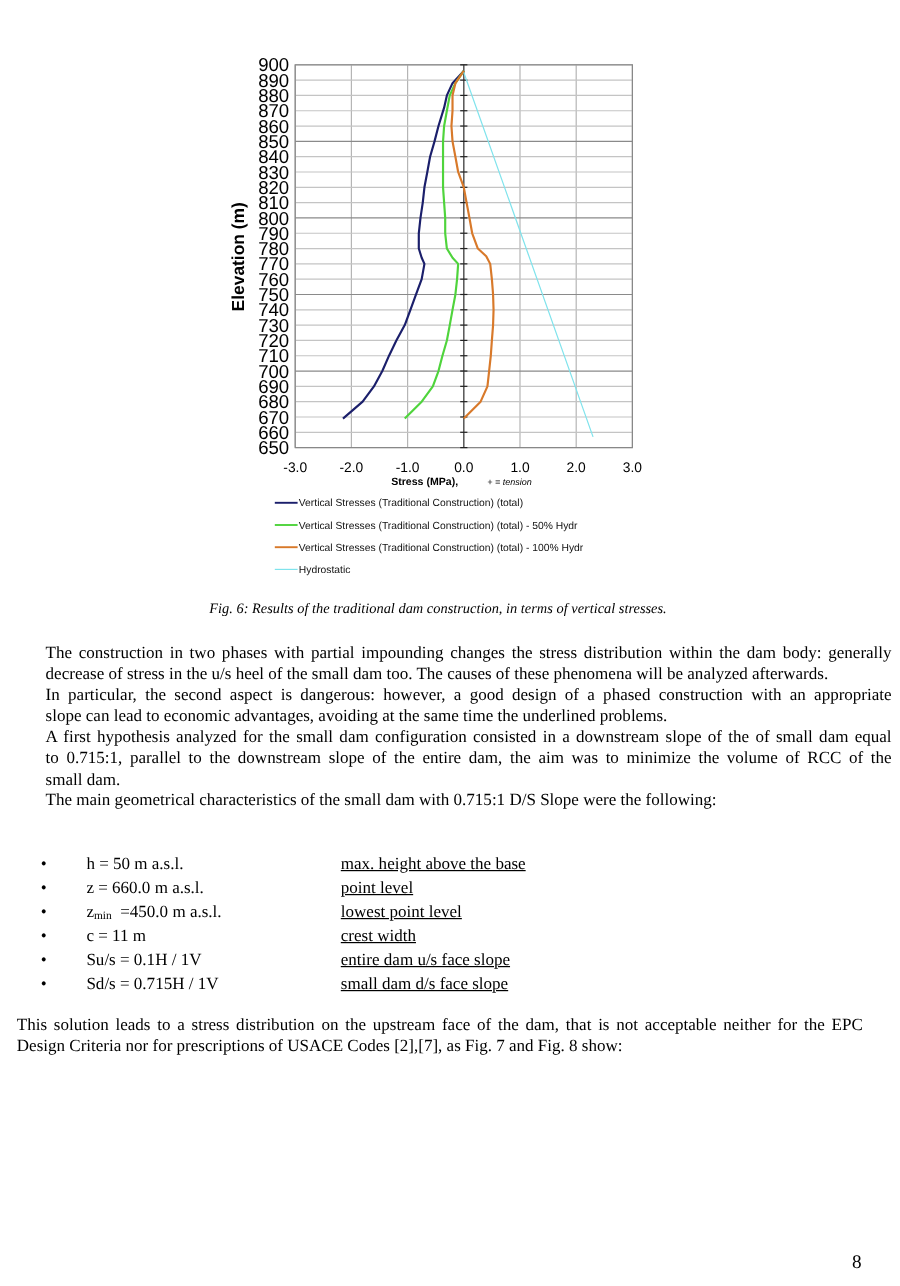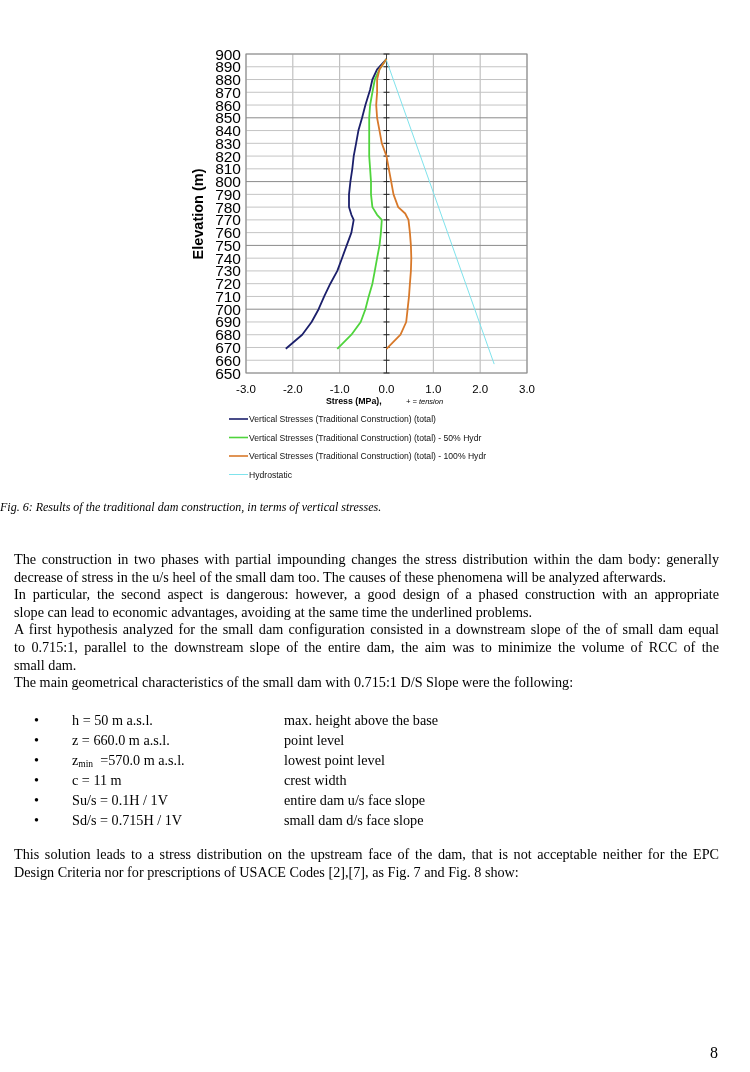--- a/index.html
+++ b/index.html
@@ -2,30 +2,30 @@
 <html><head>
 <meta charset="utf-8">
 <style>
   html, body { margin: 0; padding: 0; background: #ffffff; }
   body { width: 750px; height: 1072px; position: relative; overflow: hidden; font-family: "Liberation Serif", serif; color: #000; }
   #chart-svg { position: absolute; left: 0; top: 0; }
   .ytick { font-family: "Liberation Sans", sans-serif; font-size: 15.5px; fill: #000; }
   .xtick { font-family: "Liberation Sans", sans-serif; font-size: 11.5px; fill: #000; }
   .axis-title { font-family: "Liberation Sans", sans-serif; font-weight: bold; fill: #000; }
   .legend-text { font-family: "Liberation Sans", sans-serif; font-size: 8.6px; fill: #111; }
-  .caption { position: absolute; left: 0; width: 730px; top: 500px; text-align: left; font-style: italic; font-size: 12px; }
+  .caption { position: absolute; left: 0; width: 730px; top: 500px; text-align: center; font-style: italic; font-size: 12px; }
   .para { position: absolute; left: 14px; width: 705px; font-size: 14.2px; line-height: 17.6px; text-align: justify; }
   .para p { margin: 0; }
   .para p.last { text-align-last: left; }
   .para p.justify-full { text-align-last: justify; }
   ul.params { position: absolute; left: 14px; top: 710px; margin: 0; padding: 0; list-style: none; font-size: 14.2px; }
   ul.params li { position: relative; height: 20px; line-height: 20px; }
   ul.params .bullet { position: absolute; left: 20px; }
   ul.params .lhs { position: absolute; left: 58px; white-space: nowrap; }
-  ul.params .rhs { position: absolute; left: 270px; white-space: nowrap; }
+  ul.params .rhs { position: absolute; left: 270px; white-space: nowrap; text-decoration: underline; }
   ul.params sub { font-size: 9.5px; vertical-align: -2px; margin-top: 15px; }
   .page-number { position: absolute; right: 32px; top: 1044px; font-size: 16px; }
 </style>
 </head>
 <body>
 
 <svg id="chart-svg" width="750" height="500">
   <g id="grid-v">
       <line x1="246" x2="246" y1="54" y2="373" stroke="#b5b5b5" stroke-width="1"></line>
       <line x1="292.8333333333333" x2="292.8333333333333" y1="54" y2="373" stroke="#b5b5b5" stroke-width="1"></line>
@@ -146,21 +146,21 @@
       <text x="249" y="440.5" class="legend-text">Vertical Stresses (Traditional Construction) (total) - 50% Hydr</text>
       <line x1="229" x2="248" y1="456" y2="456" stroke="#d8792a" stroke-width="1.6"></line>
       <text x="249" y="459" class="legend-text">Vertical Stresses (Traditional Construction) (total) - 100% Hydr</text>
       <line x1="229" x2="248" y1="474.5" y2="474.5" stroke="#7fe3ec" stroke-width="1"></line>
       <text x="249" y="477.5" class="legend-text">Hydrostatic</text>
     </g>
 </svg>
 
 <div class="caption">Fig. 6: Results of the traditional dam construction, in terms of vertical stresses.</div>
 
-<div class="para" style="top:551px;">
+<div class="para" style="top:536px;margin-left:24px;">
   <p class="justify-full">The construction in two phases with partial impounding changes the stress distribution within the dam body: generally</p>
   <p class="last">decrease of stress in the u/s heel of the small dam too. The causes of these phenomena will be analyzed afterwards.</p>
   <p class="justify-full">In particular, the second aspect is dangerous: however, a good design of a phased construction with an appropriate</p>
   <p class="last">slope can lead to economic advantages, avoiding at the same time the underlined problems.</p>
   <p class="justify-full">A first hypothesis analyzed for the small dam configuration consisted in a downstream slope of the of small dam equal</p>
   <p class="justify-full">to 0.715:1, parallel to the downstream slope of the entire dam, the aim was to minimize the  volume of RCC of the</p>
   <p class="last">small dam.</p>
   <p class="last">The main geometrical characteristics of the small dam with 0.715:1 D/S Slope were the following:</p>
 </div>
 
@@ -170,21 +170,21 @@
     <span class="lhs">h = 50 m a.s.l.</span>
     <span class="rhs">max. height above the base</span>
   </li>
   <li>
     <span class="bullet">•</span>
     <span class="lhs">z = 660.0 m a.s.l.</span>
     <span class="rhs">point level</span>
   </li>
   <li>
     <span class="bullet">•</span>
-    <span class="lhs"><span>z</span><sub>min</sub><span style="white-space:pre">  =570.0 m a.s.l.</span></span>
+    <span class="lhs"><span>z</span><sub>min</sub><span style="white-space:pre">  =450.0 m a.s.l.</span></span>
     <span class="rhs">lowest point level</span>
   </li>
   <li>
     <span class="bullet">•</span>
     <span class="lhs">c = 11 m</span>
     <span class="rhs">crest width</span>
   </li>
   <li>
     <span class="bullet">•</span>
     <span class="lhs">Su/s = 0.1H / 1V</span>

